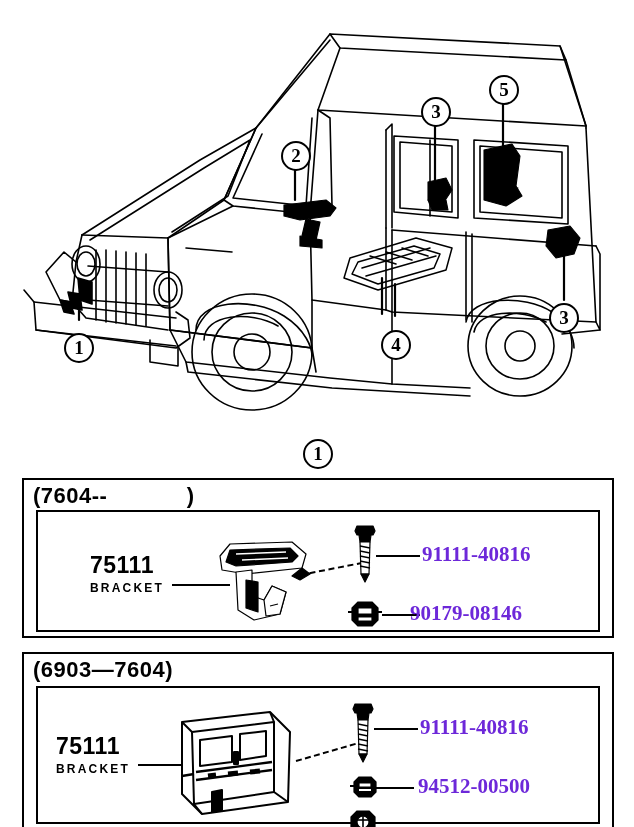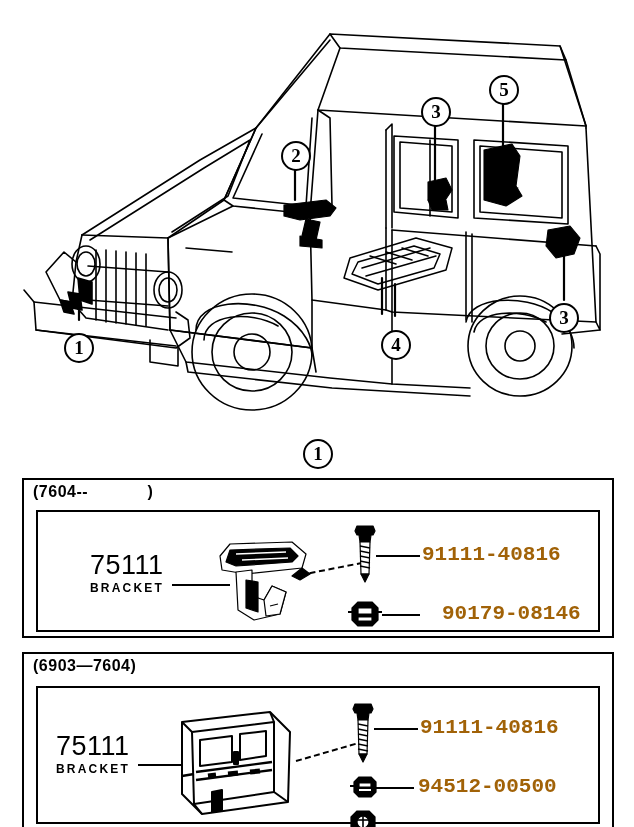--- a/index.html
+++ b/index.html
@@ -75,21 +75,21 @@
     top: 174px;
     width: 592px;
     height: 179px;
   }
 
   .range-label {
     position: absolute;
     left: 9px;
     top: 3px;
     font-family: "Liberation Sans", sans-serif;
-    font-size: 16px;
+    font-size: 22px;
     font-weight: bold;
     letter-spacing: 0.5px;
     white-space: pre;
     color: #000;
   }
 
   .inner-box {
     position: absolute;
     left: 12px;
     right: 12px;
@@ -100,40 +100,40 @@
   .top-frame .inner-box { top: 30px; bottom: 4px; }
   .bottom-frame .inner-box { top: 32px; bottom: 5px; }
 
   .part-name {
     position: absolute;
     font-family: "Liberation Sans", sans-serif;
     color: #000;
     white-space: pre;
   }
   .part-number {
-    font-size: 27px;
-    font-weight: normal;
+    font-size: 23px;
+    font-weight: bold;
     letter-spacing: 0.5px;
     line-height: 23px;
   }
   .part-desc {
     font-size: 12px;
     font-weight: bold;
     letter-spacing: 2.2px;
     line-height: 16px;
   }
 
   .code-label {
     position: absolute;
-    font-family: Liberation Mono, monospace;
+    font-family: Liberation Serif, serif;
     font-size: 21px;
     font-weight: bold;
     letter-spacing: 0px;
     white-space: pre;
-    color: #a16207;
+    color: #6d28d9;
     line-height: 21px;
   }
 
   .leader {
     position: absolute;
     background: #000;
     height: 2px;
   }
   .leader-dashed {
     position: absolute;
@@ -349,21 +349,21 @@
             <g fill="#000" stroke="#000" stroke-width="1.2" stroke-linejoin="round">
               <path d="M6 10 L12 4 L26 4 L32 10 L32 22 L26 28 L12 28 L6 22 Z"></path>
               <path d="M12 10 L26 10 L26 16 L12 16 Z" fill="#fff"></path>
               <path d="M12 19 L26 19 L26 23 L12 23 Z" fill="#fff"></path>
               <path d="M2 14 L6 14" stroke-width="2"></path>
               <path d="M32 14 L36 14" stroke-width="2"></path>
             </g>
           </svg>
         </div>
         <div class="leader" style="left:344px; top:102px; width:38px;"></div>
-        <div class="code-label" style="left:404px; top:91px;">90179-08146</div>
+        <div class="code-label" style="left:372px; top:91px;">90179-08146</div>
 
       </div>
     </div>
 
     <div class="outer-frame bottom-frame">
       <div class="range-label">(6903—7604)</div>
 
       <div class="inner-box">
 
         <div class="part-name part-number" style="left:18px; top:47px;">75111</div>

